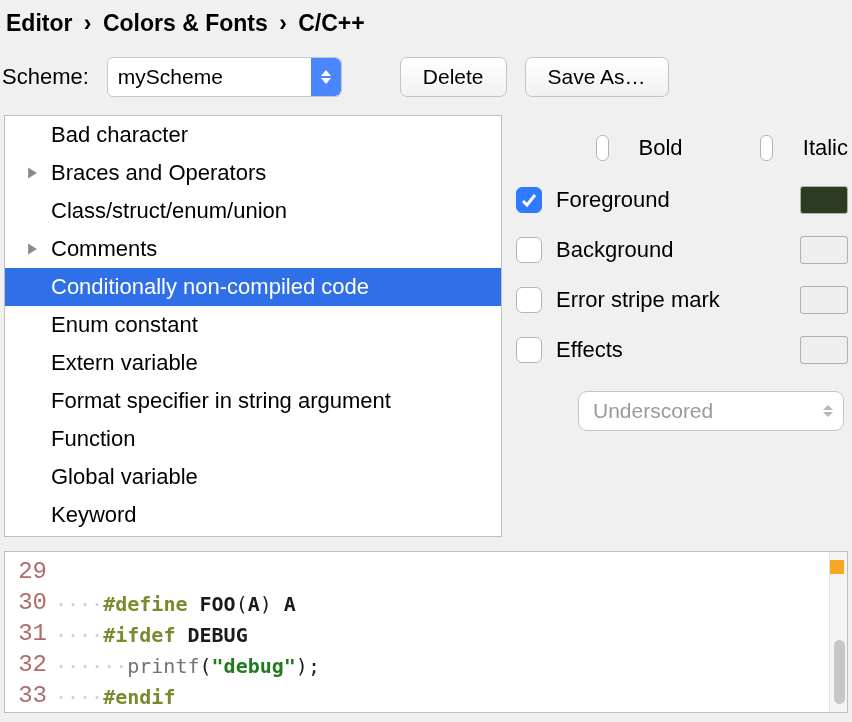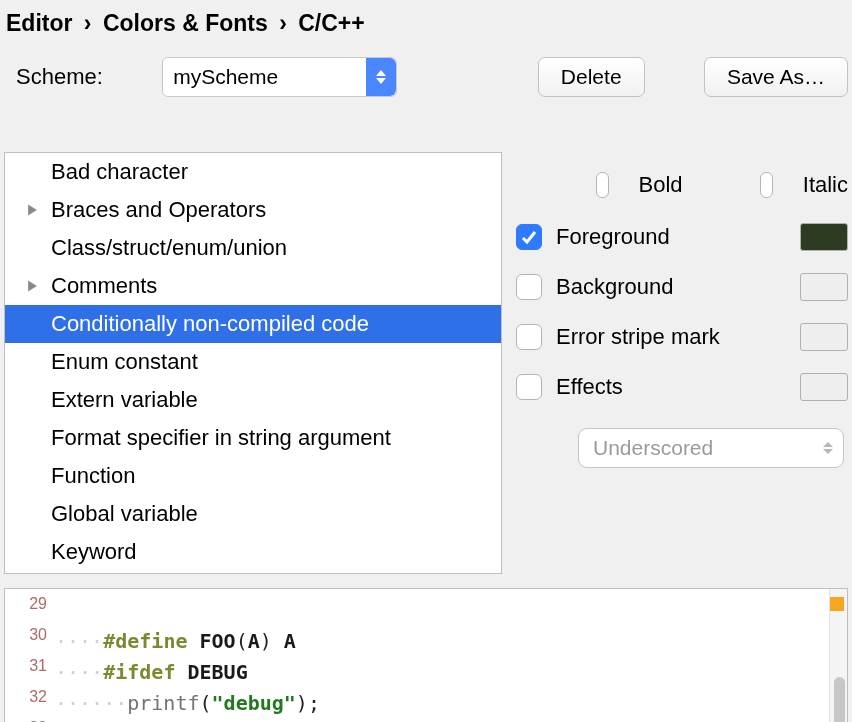--- a/index.html
+++ b/index.html
@@ -17,22 +17,21 @@
     font-size: 23px;
     font-weight: 700;
   }
   .breadcrumb .sep { padding: 0 5px; font-weight: 700; }
 
   
   .scheme-row {
     display: flex;
     align-items: center;
     gap: 18px;
-    padding: 6px 4px 18px 16px;
-    justify-content: space-between;
+    padding: 6px 4px 18px 2px;
   }
   .scheme-label { font-size: 22px; }
   .scheme-select {
     display: flex;
     align-items: stretch;
     background: #fff;
     border: 1px solid #c8c8c8;
     border-radius: 6px;
     height: 40px;
     width: 235px;
@@ -76,21 +75,20 @@
     align-items: center;
     justify-content: center;
     cursor: pointer;
   }
 
   
   .middle {
     display: flex;
     gap: 14px;
     padding: 0 4px;
-    margin-top: 37px;
   }
 
   .cat-list {
     background: #fff;
     border: 1px solid #bfbfbf;
     width: 500px;
     height: 422px;
     overflow: hidden;
     font-size: 22px;
   }
@@ -178,22 +176,22 @@
     margin: 14px 4px 0 4px;
     border: 1px solid #bfbfbf;
     background: #fff;
     height: 162px;
     position: relative;
     display: flex;
   }
   .gutter {
     width: 50px;
     padding-top: 6px;
-    font-family: Liberation Sans, sans-serif;
-    font-size: 16px;
+    font-family: Liberation Mono, monospace;
+    font-size: 24px;
     text-align: right;
     color: #b06a6a;
   }
   .gutter div { height: 31px; padding-right: 8px; }
   .code {
     font-family: "Menlo", "Consolas", monospace;
     font-size: 20px;
     padding-top: 6px;
     line-height: 31px;
     flex: 1;

